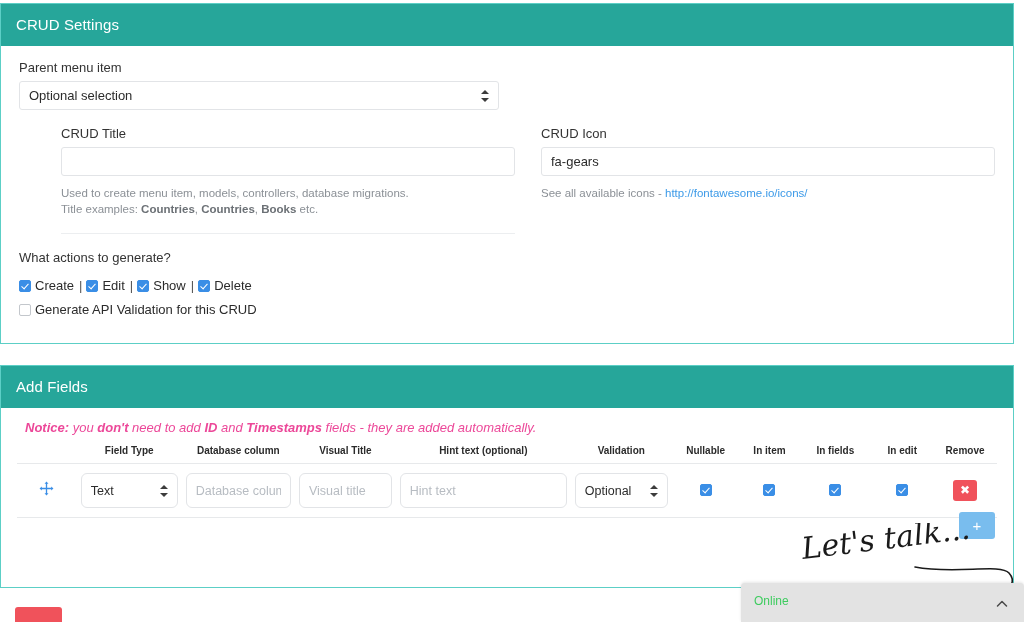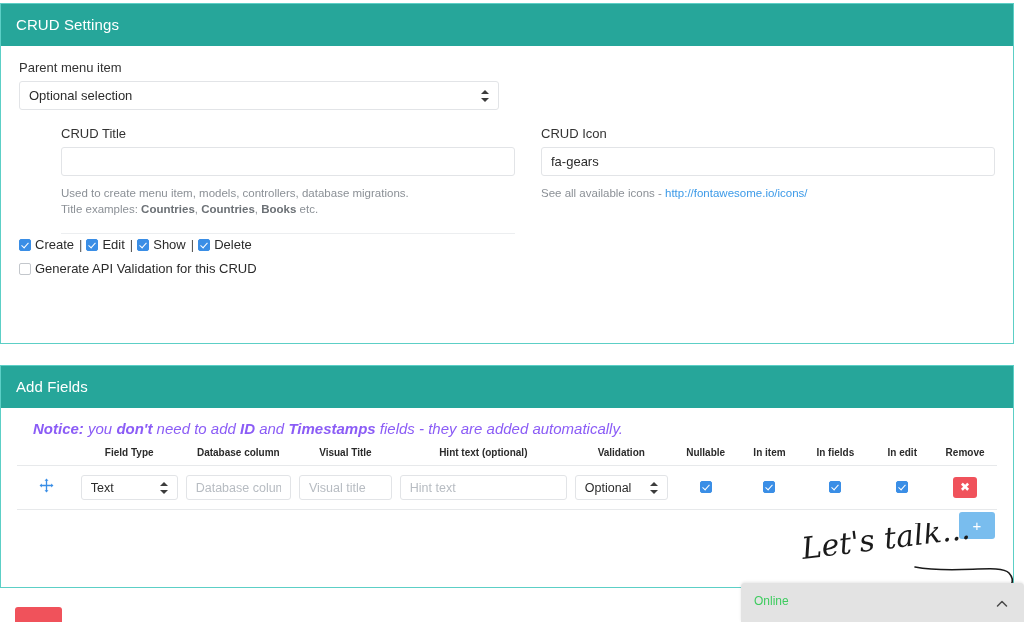--- a/index.html
+++ b/index.html
@@ -179,24 +179,24 @@
     border-width: 0 1.6px 1.6px 0;
     transform: rotate(42deg);
   }
   .cb.off {
     background: #ffffff;
     border: 1px solid #c3c7cc;
   }
 
   
   .notice {
-    font-size: 15px;
+    font-size: 13px;
     font-style: italic;
-    color: #8b5cf6;
-    margin: 0 0 10px 16px;
+    color: #ec4899;
+    margin: 0 0 10px 8px;
   }
   .notice b { font-style: italic; }
 
   table.fields-table {
     width: 100%;
     border-collapse: collapse;
     table-layout: fixed;
   }
   table.fields-table th {
     font-size: 10px;
@@ -212,21 +212,21 @@
     text-align: center;
     vertical-align: middle;
   }
   .drag-handle {
     color: #3a8ee6;
     font-size: 15px;
     line-height: 1;
     cursor: move;
     display: inline-block;
   }
-  td .form-control { height: 25px; font-size: 12.5px; }
+  td .form-control { height: 35px; font-size: 12.5px; border-radius: 6px; }
   td select.form-control { padding-right: 24px; }
 
   .btn-remove {
     width: 24px;
     height: 21px;
     background: #f0525b;
     border: 0;
     border-radius: 3px;
     color: #ffffff;
     font-size: 12px;
@@ -335,20 +335,21 @@
         <div class="col-right">
           <label class="field-label">CRUD Icon</label>
           <input class="form-control" type="text" value="fa-gears" style="">
           <p class="help-block">
             <span>See all available icons - </span><a class="help-link" href="#">http://fontawesome.io/icons/</a>
           </p>
         </div>
       </div>
 
       <div style="width:480px;">
+        <div class="question">What actions to generate?</div>
 
         <div class="checkbox-line">
           <span class="cb-item">
             <span class="cb on"></span>
             <span class="cb-label">Create</span>
           </span>
           <span class="sepbar">|</span>
           <span class="cb-item">
             <span class="cb on"></span>
             <span class="cb-label">Edit</span>

